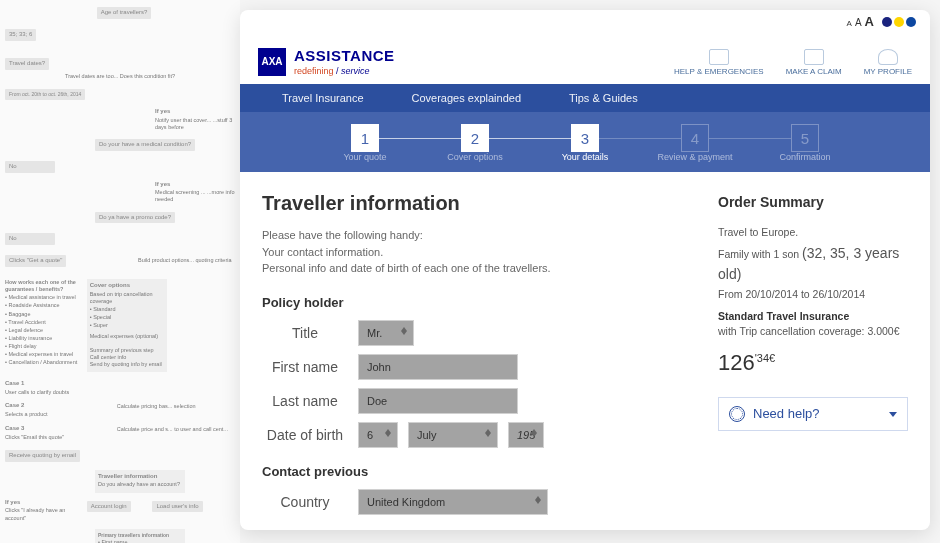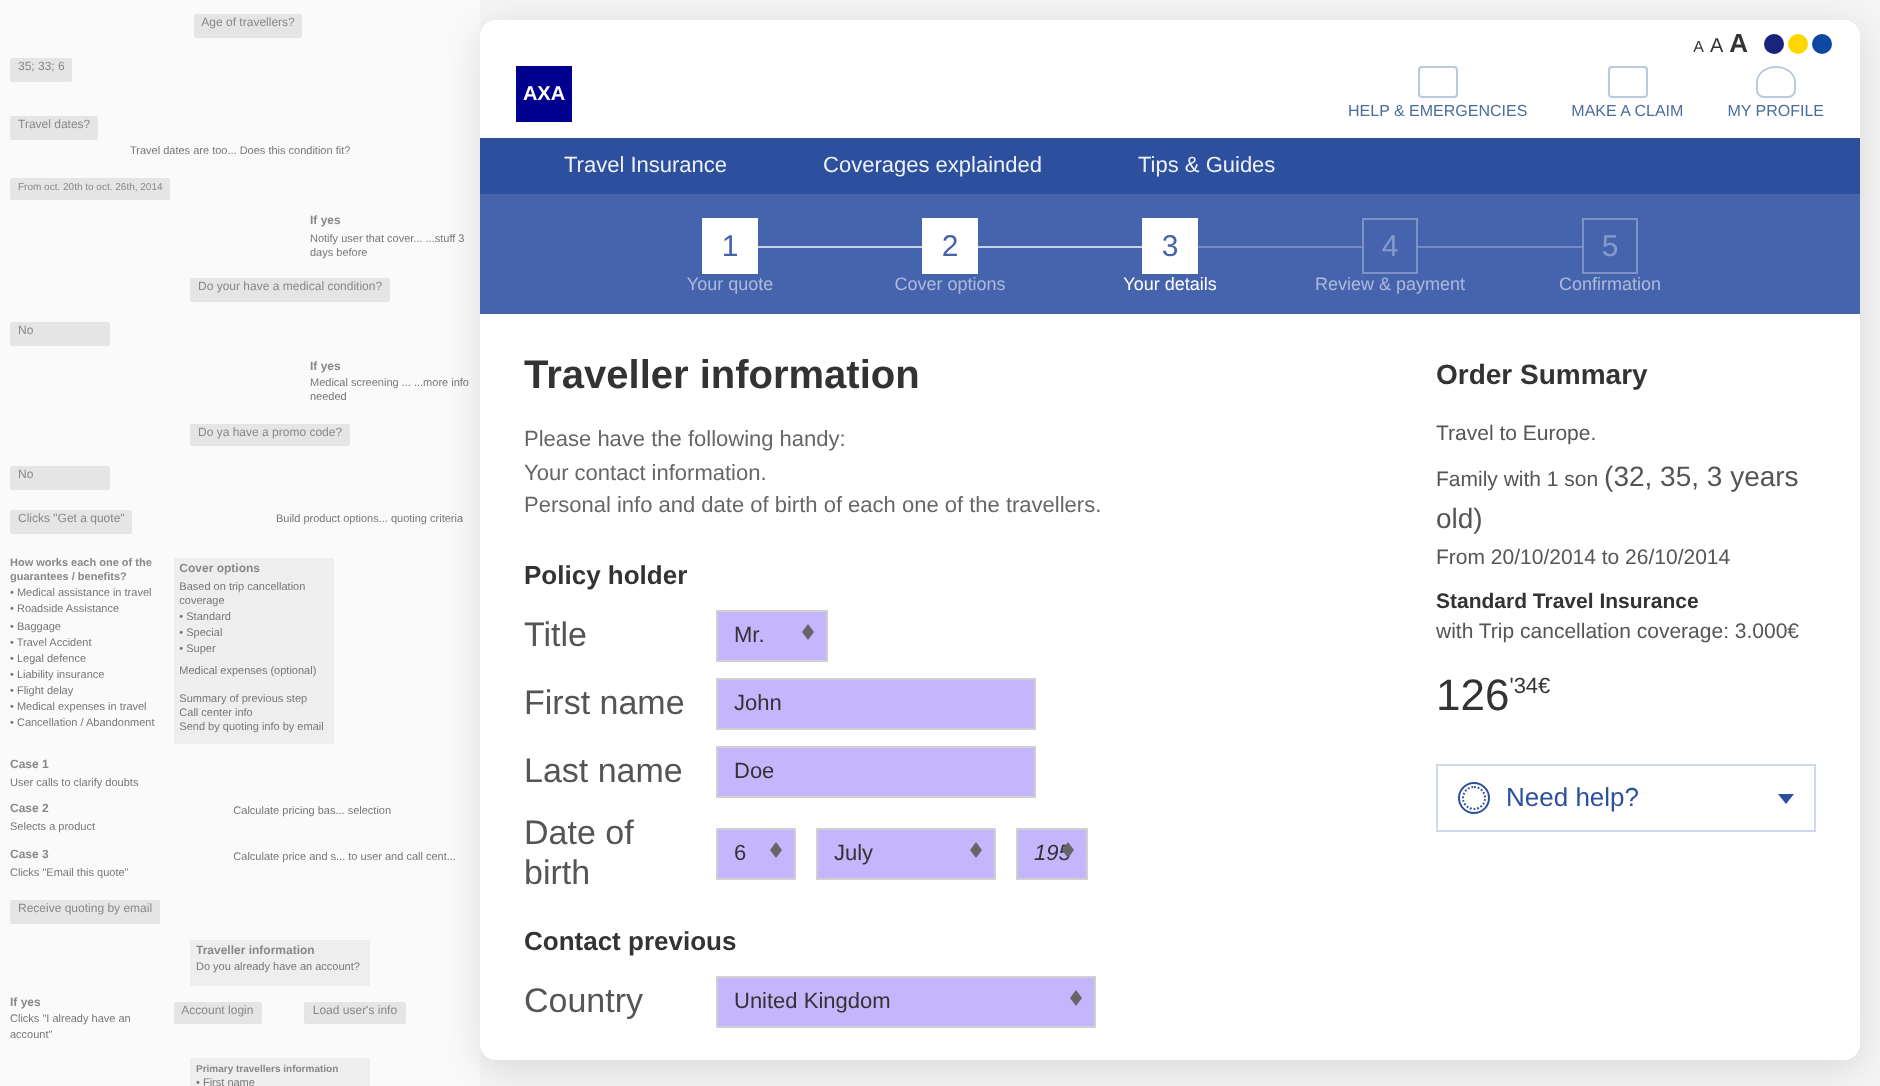--- a/index.html
+++ b/index.html
@@ -48,22 +48,23 @@
 .font-a.small { font-size: 8px; }
 .font-a.med { font-size: 10px; }
 .font-a.large { font-size: 13px; font-weight: bold; }
 .color-dots { display:flex; gap:2px; }
 .color-dot { width: 10px; height:10px; border-radius:50%; display:inline-block; }
 
 
 .header {
   display: flex;
   justify-content: space-between;
-  align-items: flex-start;
+  align-items: flex-end;
   padding: 4px 18px 8px;
+  margin-top: 14px;
 }
 .brand { display:flex; align-items:center; gap:8px; }
 .brand-logo {
   width: 28px; height: 28px;
   background: #00008f;
   color: #fff;
   display:flex; align-items:center; justify-content:center;
   font-size: 10px; font-weight: bold;
 }
 .brand-text { color: #00008f; font-size: 15px; font-weight: 600; letter-spacing: 0.5px; }
@@ -114,24 +115,24 @@
 .content { display:flex; padding: 20px 22px; gap: 28px; }
 .form-col { flex: 1; }
 .summary-col { width: 190px; }
 
 h1.page-title { font-size: 20px; color: #333; font-weight: 600; margin-bottom: 12px; }
 .intro-text { font-size: 11px; color: #666; line-height: 1.5; margin-bottom: 18px; }
 
 h2.section-title { font-size: 13px; color: #333; font-weight: 600; margin: 10px 0 10px; }
 
 .form-row { display:flex; align-items:center; margin-bottom: 8px; }
-.form-label { width: 96px; text-align:left; font-size: 17px; color: #555; padding-right: 10px; }
+.form-label { width: 96px; text-align:center; font-size: 14px; color: #555; padding-right: 10px; }
 .form-input {
   border: 1px solid #d0d0d0;
-  background: #c4b5fd;
+  background: #a3a3a3;
   padding: 5px 8px;
   font-size: 11px;
   color: #333;
   height: 26px;
 }
 .form-input.w-sm { width: 56px; }
 .form-input.w-md { width: 160px; }
 .form-input.w-lg { width: 190px; }
 .select-wrap { position: relative; display:inline-block; }
 .select-wrap::after {
@@ -292,20 +293,26 @@
     <div class="color-dots">
       <span class="color-dot" style="background:#1a237e"></span>
       <span class="color-dot" style="background:#ffd600"></span>
       <span class="color-dot" style="background:#0d47a1"></span>
     </div>
   </div>
 
   <div class="header">
     <div class="brand">
       <div class="brand-logo">AXA</div>
+      <div class="brand-stack">
+        <div class="brand-text">ASSISTANCE</div>
+        <div class="brand-tagline">
+          <span>redefining</span><span class="slash"> / </span><span class="svc">service</span>
+        </div>
+      </div>
     </div>
     <div class="util-links">
       <div class="util-link">
         <span class="util-icon"></span>
         <span>HELP &amp; EMERGENCIES</span>
       </div>
       <div class="util-link">
         <span class="util-icon"></span>
         <span>MAKE A CLAIM</span>
       </div>

